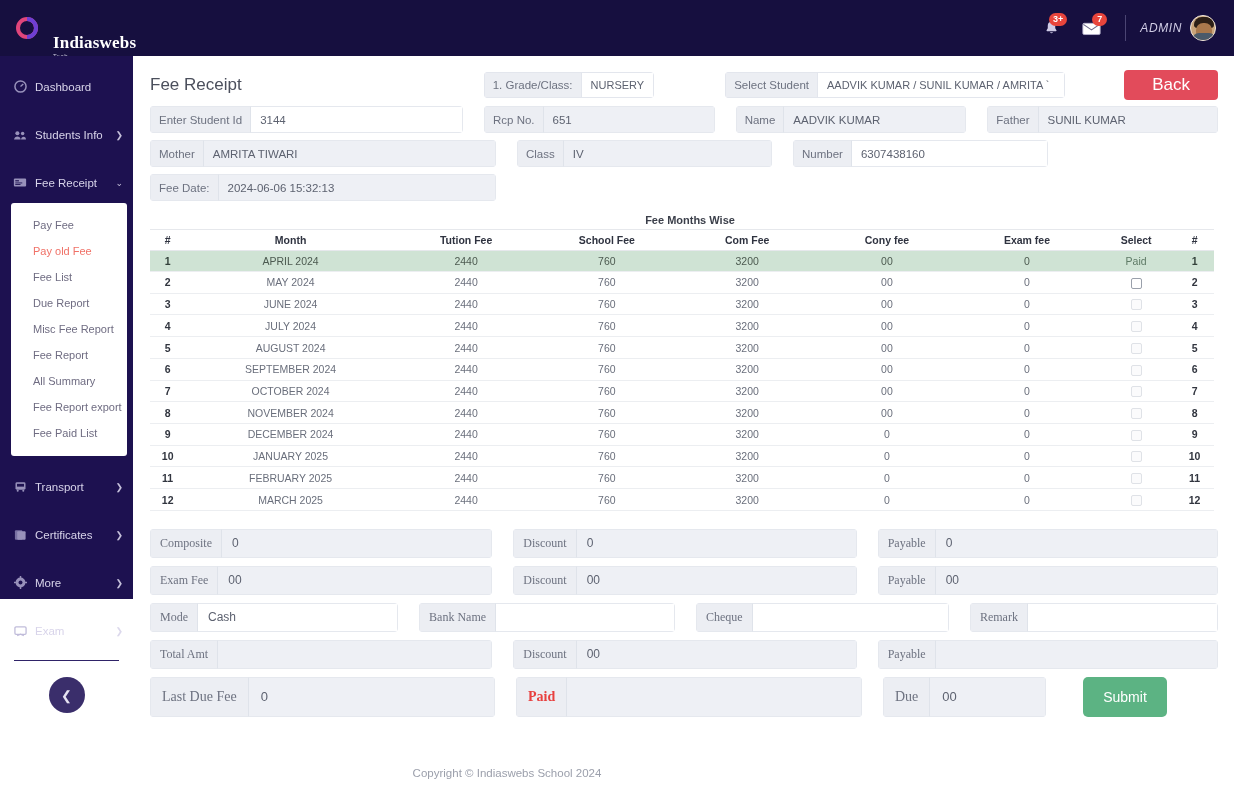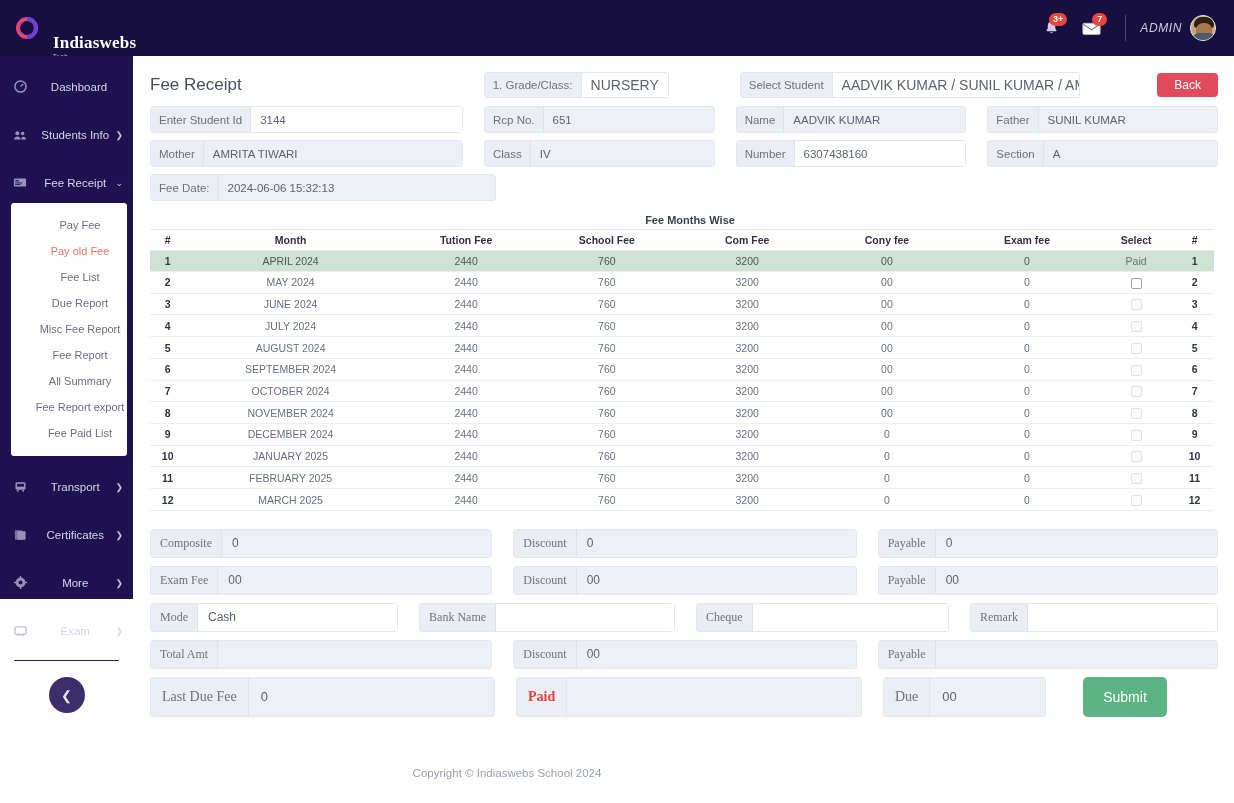--- a/index.html
+++ b/index.html
@@ -48,21 +48,20 @@
     overflow:hidden; position:relative;
   }
   .avatar .hair { position:absolute; top:1px; left:3px; width:20px; height:11px; background:#2c1f16; border-radius:10px 10px 4px 4px; }
   .avatar .face { position:absolute; top:7px; left:5px; width:16px; height:17px; background:#a9784c; border-radius:8px 8px 9px 9px; }
   .avatar .shirt { position:absolute; bottom:0; left:1px; width:24px; height:7px; background:#4a5a6a; border-radius:7px 7px 0 0; }
 
   
   .sidebar {
     position:absolute; top:56px; left:0; width:133px; height:543px;
     background:#1d1150;
-    text-align:center;
   }
   .nav-item {
     display:flex; align-items:center; height:35px;
     padding:0 10px 0 12px; color:#d8d4ea; font-size:11.5px;
     cursor:pointer; position:relative;
   }
   .nav-item .nic { width:16px; flex:0 0 16px; display:flex; align-items:center; justify-content:center; margin-right:7px; opacity:.82;}
   .nav-item .nlabel { flex:1; white-space:nowrap; }
   .nav-item .caret { font-size:9px; opacity:.9; }
   .nav-spacer { height:13px; }
@@ -88,31 +87,31 @@
   .page-head { display:flex; align-items:center; padding:14px 16px 0 17px; height:44px; }
   .page-title { font-size:17px; color:#4b4f5c; font-weight:400; }
 
   .igroup { display:flex; align-items:stretch; height:26px; border-radius:4px; overflow:hidden; }
   .igroup .addon {
     background:#eceef3; color:#6d7280; font-size:11.5px;
     display:flex; align-items:center; padding:0 8px; white-space:nowrap;
     border:1px solid #e3e6ed; border-right:none;
   }
   .igroup .ctrl {
-    background:#ffffff; color:#5d6270; font-size:14px;
+    background:#ffffff; color:#5d6270; font-size:11px;
     display:flex; align-items:center; padding:0 9px; flex:1;
     border:1px solid #e3e6ed; white-space:nowrap; overflow:hidden;
   }
   .grade-group { margin-left:242px; }
   .grade-group .ctrl { min-width:73px; }
 
   .student-group { margin-left:71px; width:340px; }
   .back-btn {
     margin-left:auto; background:#e24b5b; color:#fff; border:none;
-    font-size:12px; border-radius:4px; padding:5px 17px; cursor:pointer;
+    font-size:17px; border-radius:4px; padding:5px 28px; cursor:pointer;
     font-family:"Liberation Sans", sans-serif;
   }
 
   .form-area { padding:6px 16px 0 17px; }
   .row { display:flex; gap:21px; margin-bottom:7px; }
   .fld { display:flex; align-items:stretch; height:27px; border-radius:4px; overflow:hidden; }
   .fld .lab {
     background:#eceef3; color:#6d7280; font-size:11.5px;
     display:flex; align-items:center; padding:0 8px; white-space:nowrap;
     border:1px solid #e5e8ee; border-right:1px solid #dfe3ea;
@@ -399,24 +398,20 @@
           <span class="lab">Mother</span>
           <span class="val">AMRITA TIWARI</span>
         </div>
         <div class="fld w-right">
           <span class="lab">Class</span>
           <span class="val">IV</span>
         </div>
         <div class="fld w-right">
           <span class="lab">Number</span>
           <span class="val white">6307438160</span>
-        </div>
-        <div class="fld w-right">
-          <span class="lab">Section</span>
-          <span class="val">A</span>
         </div>
       </div>
 
       <div class="row">
         <div class="fld w-left">
           <span class="lab">Fee Date:</span>
           <span class="val">2024-06-06 15:32:13</span>
         </div>
       </div>
     </div>

